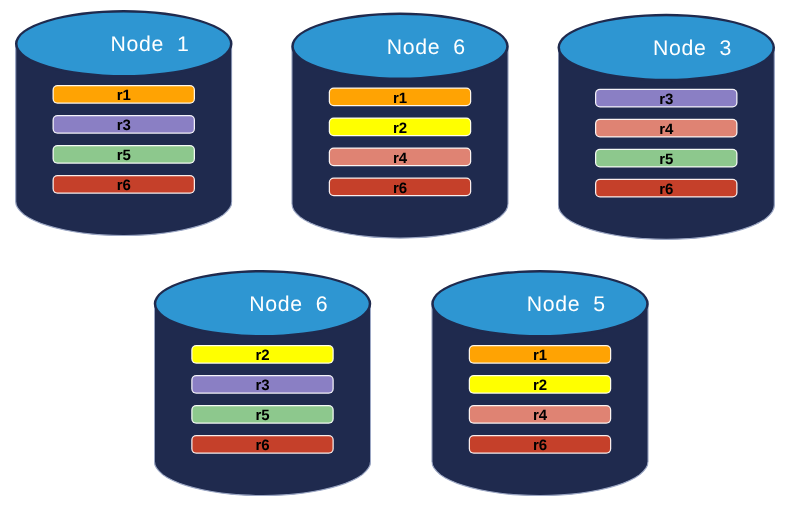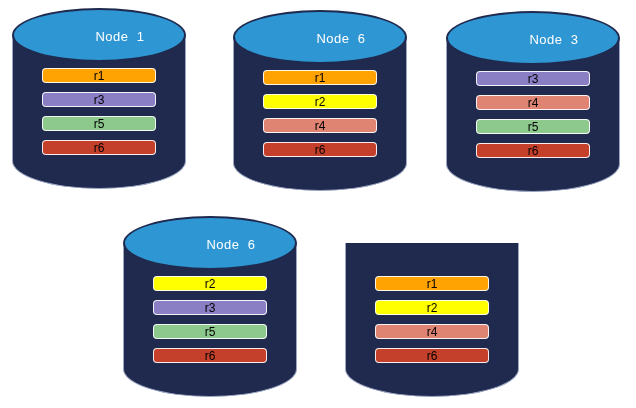--- a/index.html
+++ b/index.html
@@ -42,21 +42,21 @@
     border: 2.5px solid var(--cyl-body, #1F2A4E);
     border-radius: 50%;
     box-sizing: border-box;
     display: flex;
     align-items: center;
     justify-content: center;
     z-index: 2;
   }
   .cyl-title {
     color: var(--title-color, #ffffff);
-    font-size: 13px;
+    font-size: 17px;
     letter-spacing: 0.5px;
     white-space: pre;
     margin-top: 2px;
     margin-left: 42px;
   }
   .bars {
     position: absolute;
     left: 50%;
     transform: translateX(-50%);
     top: 60px;
@@ -67,21 +67,21 @@
     z-index: 3;
   }
   .bar {
     height: 15px;
     border-radius: 4px;
     border: 1px solid rgba(255,255,255,0.9);
     box-sizing: border-box;
     display: flex;
     align-items: center;
     justify-content: center;
-    font-weight: normal;
+    font-weight: bold;
     font-size: 12px;
     line-height: 1;
     color: var(--bar-text, #000000);
   }
   .node-1 { left: 12px;  top: 8px;   }
   .node-2 { left: 233px; top: 10px;  }
   .node-3 { left: 446px; top: 11px; text-align: right;  }
   .node-4 { left: 123px; top: 216px; }
   .node-5 { left: 345px; top: 216px; }
 </style>
@@ -137,20 +137,23 @@
     <div class="bars">
       <div class="bar" style="background: rgb(255, 255, 0);">r2</div>
       <div class="bar" style="background: rgb(138, 127, 196);">r3</div>
       <div class="bar" style="background: rgb(141, 200, 141);">r5</div>
       <div class="bar" style="background: rgb(197, 64, 42);">r6</div>
     </div>
   </div>
 
   <div class="cylinder node-5">
     <div class="cyl-body"></div>
+    <div class="cyl-top">
+      <span class="cyl-title">Node  5</span>
+    </div>
     <div class="bars">
       <div class="bar" style="background: rgb(255, 163, 3);">r1</div>
       <div class="bar" style="background: rgb(255, 255, 0);">r2</div>
       <div class="bar" style="background: rgb(223, 131, 115);">r4</div>
       <div class="bar" style="background: rgb(197, 64, 42);">r6</div>
     </div>
   </div>
 
 </div>
 

